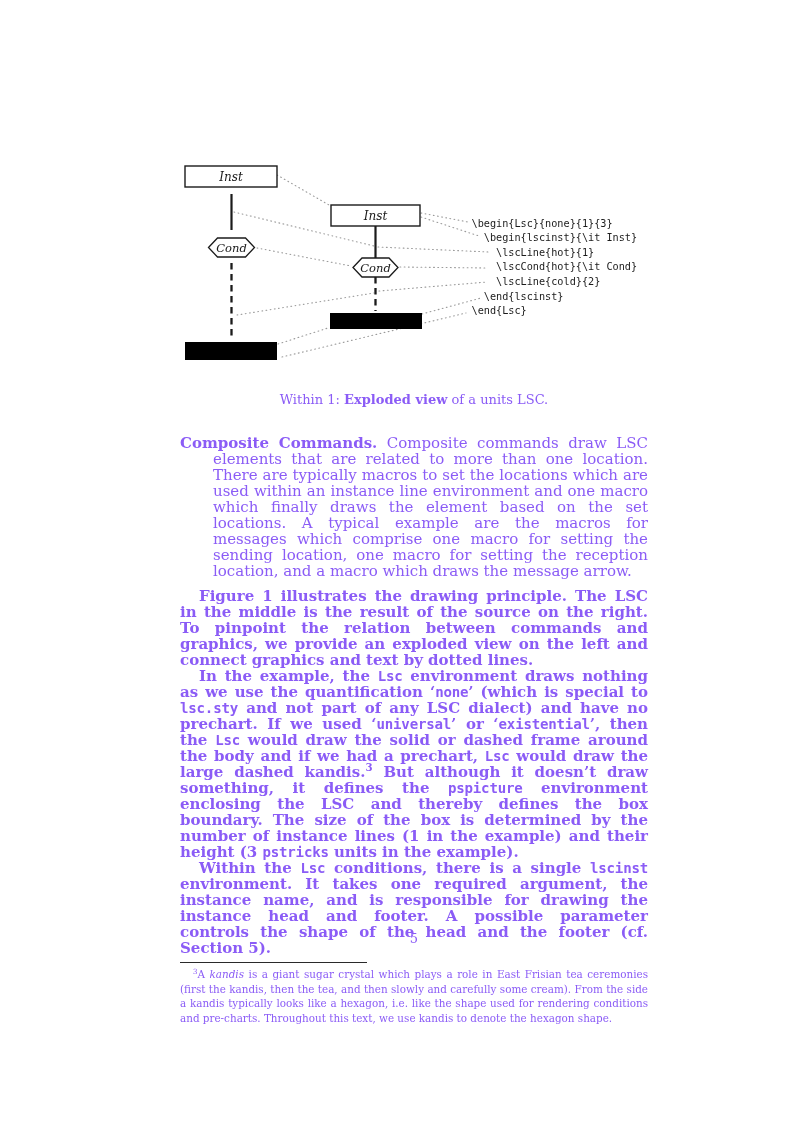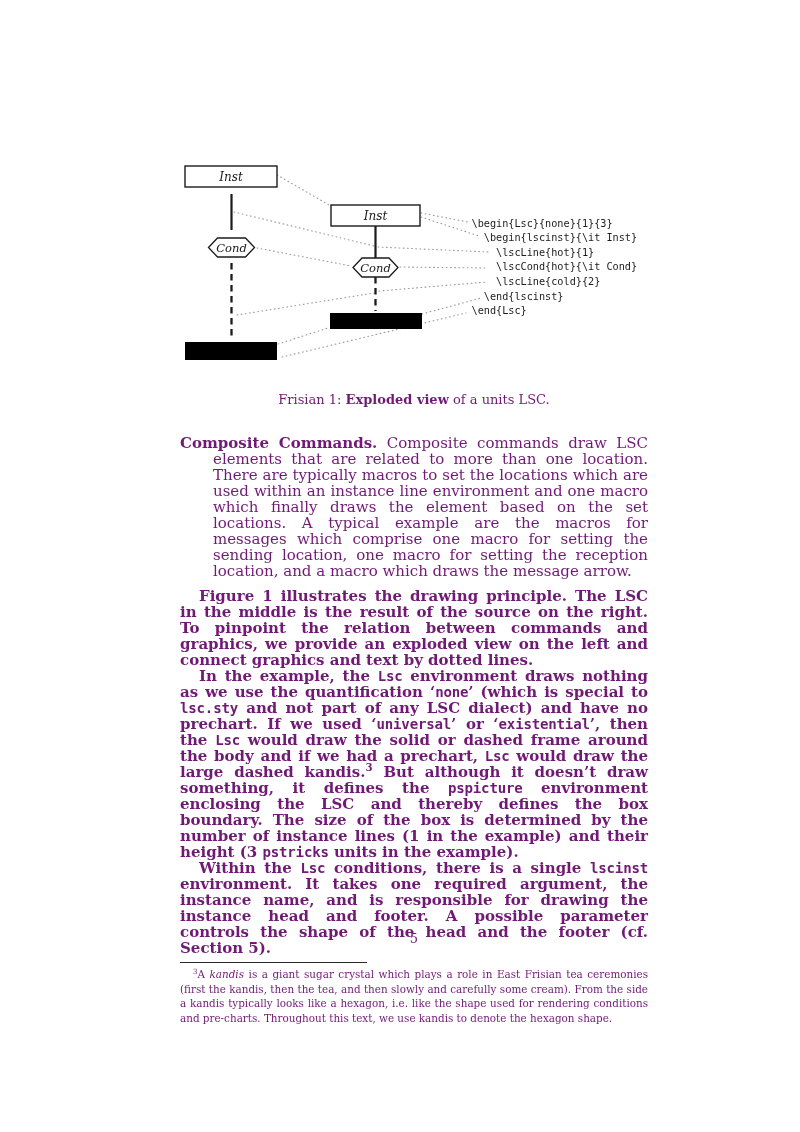--- a/index.html
+++ b/index.html
@@ -1,21 +1,21 @@
 <!DOCTYPE html>
 <html><head>
 <meta charset="utf-8">
 <style>
   html,body{margin:0;padding:0;background:#e8e8e8;}
   .page{
     position:relative;
     width:800px;height:1132px;
     background:#ffffff;
     font-family:"DejaVu Serif", serif;
-    color:#701a75;
+    color:#8b5cf6;
     overflow:hidden;
   }
   .content{
     position:absolute;
     left:180px;top:160px;
     width:468px;
   }
   .figure-svg{display:block;width:470px;height:202px;}
   .caption{
     margin-top:30px;
@@ -113,21 +113,21 @@
         <text class="code-line" x="291.5" y="66.5">\begin{Lsc}{none}{1}{3}</text>
         <text class="code-line" x="291.5" y="81.1">  \begin{lscinst}{\it Inst}</text>
         <text class="code-line" x="291.5" y="95.7">    \lscLine{hot}{1}</text>
         <text class="code-line" x="291.5" y="110.3">    \lscCond{hot}{\it Cond}</text>
         <text class="code-line" x="291.5" y="124.9">    \lscLine{cold}{2}</text>
         <text class="code-line" x="291.5" y="139.5">  \end{lscinst}</text>
         <text class="code-line" x="291.5" y="154.1">\end{Lsc}</text>
       </g>
     </svg>
 
-    <div class="caption"><span>Frisian 1: </span><span class="seg-bf">Exploded view</span><span> of a units LSC.</span></div>
+    <div class="caption"><span>Within 1: </span><span class="seg-bf">Exploded view</span><span> of a units LSC.</span></div>
 
     <p class="para para-hang"><span class="seg-bf">Composite Commands.</span><span> Composite commands draw LSC elements that are related to more than one location.  There are typically macros to set the locations which are used within an instance line environment and one macro which finally draws the element based on the set locations.  A typical example are the macros for messages which comprise one macro for setting the sending location, one macro for setting the reception location, and a macro which draws the message arrow.</span></p>
     <p class="para para-indent para-first"><span>Figure 1 illustrates the drawing principle.  The LSC in the middle is the result of the source on the right.  To pinpoint the relation between commands and graphics, we provide an exploded view on the left and connect graphics and text by dotted lines.</span></p>
     <p class="para para-indent"><span>In the example, the </span><span class="seg-tt">Lsc</span><span> environment draws nothing as we use the quantification ‘</span><span class="seg-tt">none</span><span>’ (which is special to </span><span class="seg-tt">lsc.sty</span><span> and not part of any LSC dialect) and have no prechart. If we used ‘</span><span class="seg-tt">universal</span><span>’ or ‘</span><span class="seg-tt">existential</span><span>’, then the </span><span class="seg-tt">Lsc</span><span> would draw the solid or dashed frame around the body and if we had a prechart, </span><span class="seg-tt">Lsc</span><span> would draw the large dashed kandis.</span><span class="seg-sup">3</span><span> But although it doesn’t draw something, it defines the </span><span class="seg-tt">pspicture</span><span> environment enclosing the LSC and thereby defines the box boundary. The size of the box is determined by the number of instance lines (1 in the example) and their height (3 </span><span class="seg-tt">pstricks</span><span> units in the example).</span></p>
     <p class="para para-indent"><span>Within the </span><span class="seg-tt">Lsc</span><span> conditions, there is a single </span><span class="seg-tt">lscinst</span><span> environment. It takes one required argument, the instance name, and is responsible for drawing the instance head and footer. A possible parameter controls the shape of the head and the footer (cf. Section 5).</span></p>
 
     <div class="footnote-rule"></div>
     <div class="footnote"><span class="seg-sup">3</span><span>A </span><span class="seg-it">kandis</span><span> is a giant sugar crystal which plays a role in East Frisian tea ceremonies (first the kandis, then the tea, and then slowly and carefully some cream). From the side a kandis typically looks like a hexagon, i.e. like the shape used for rendering conditions and pre-charts. Throughout this text, we use kandis to denote the hexagon shape.</span></div>
   </div>
 

